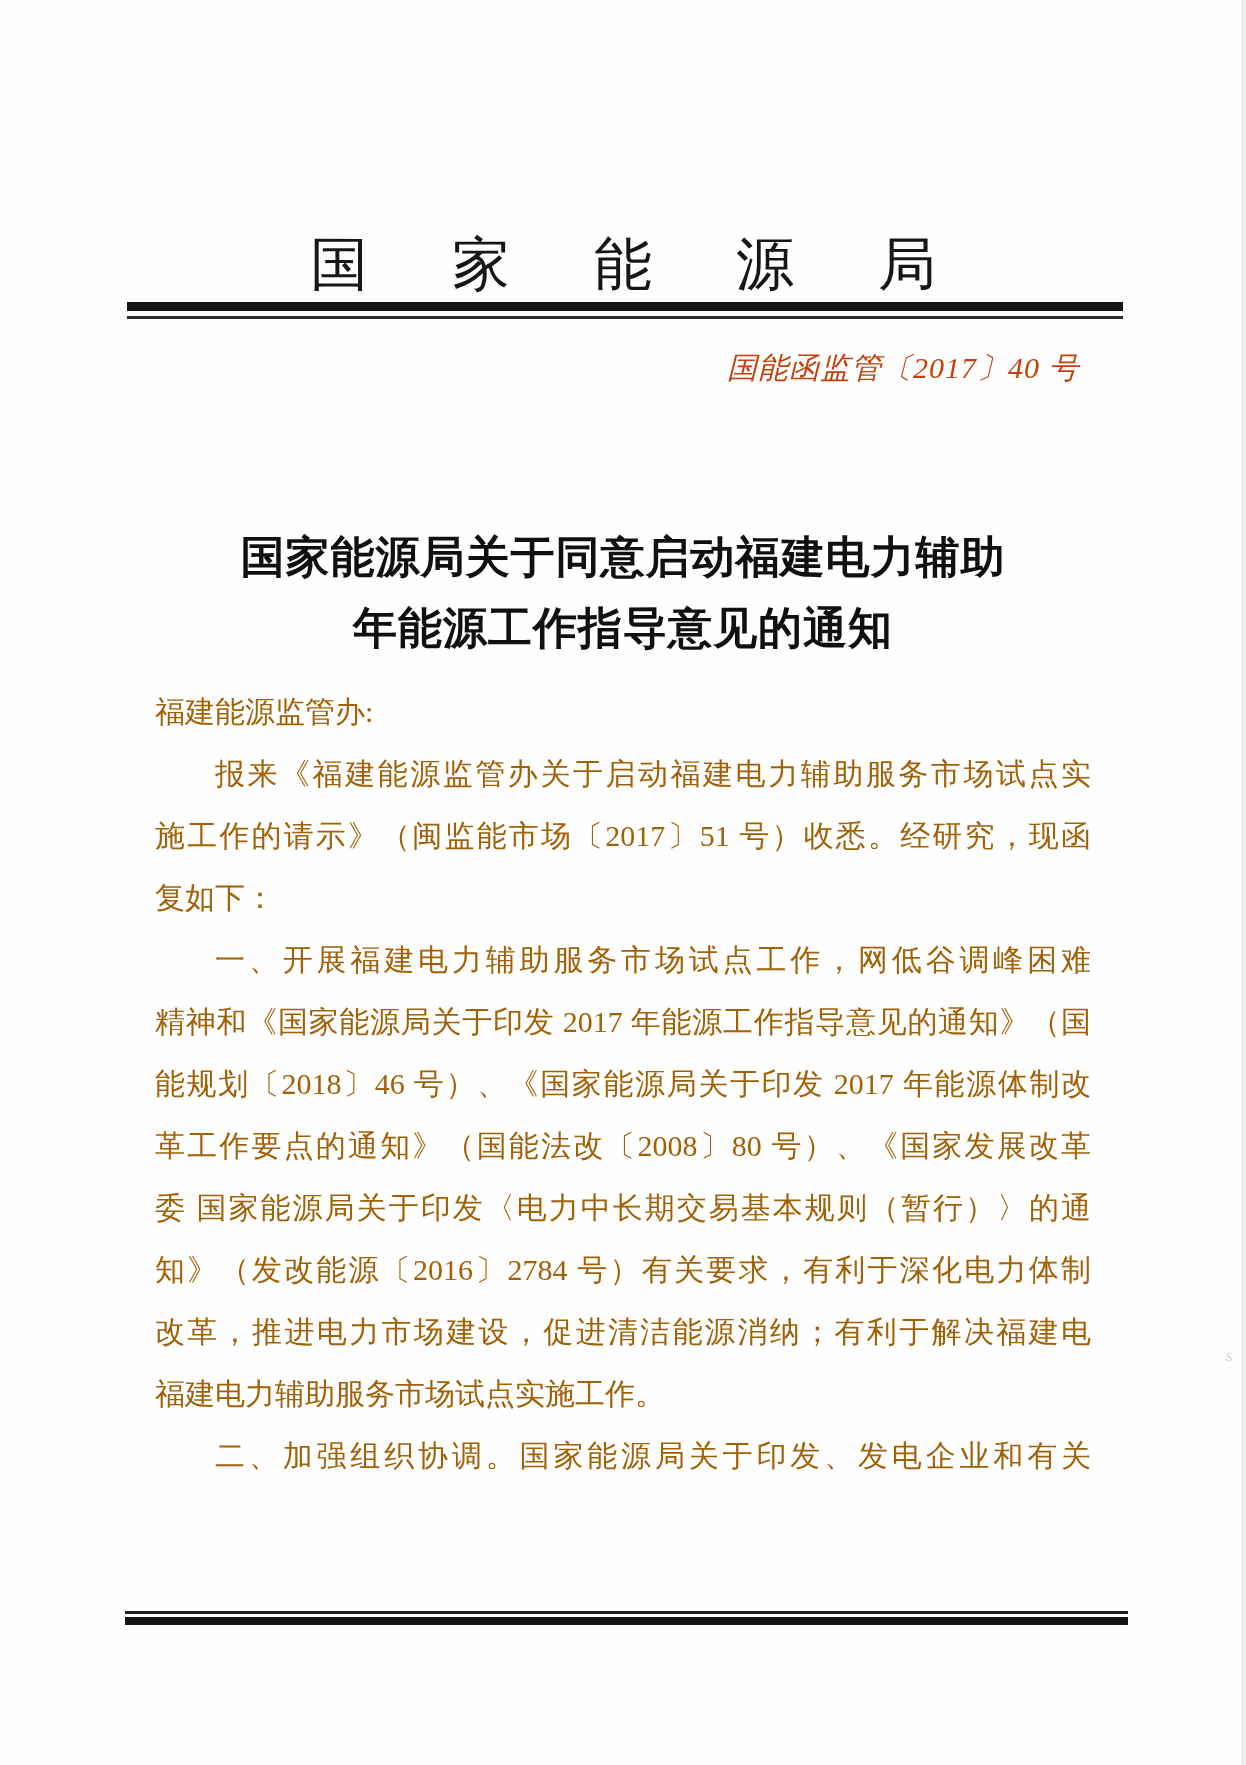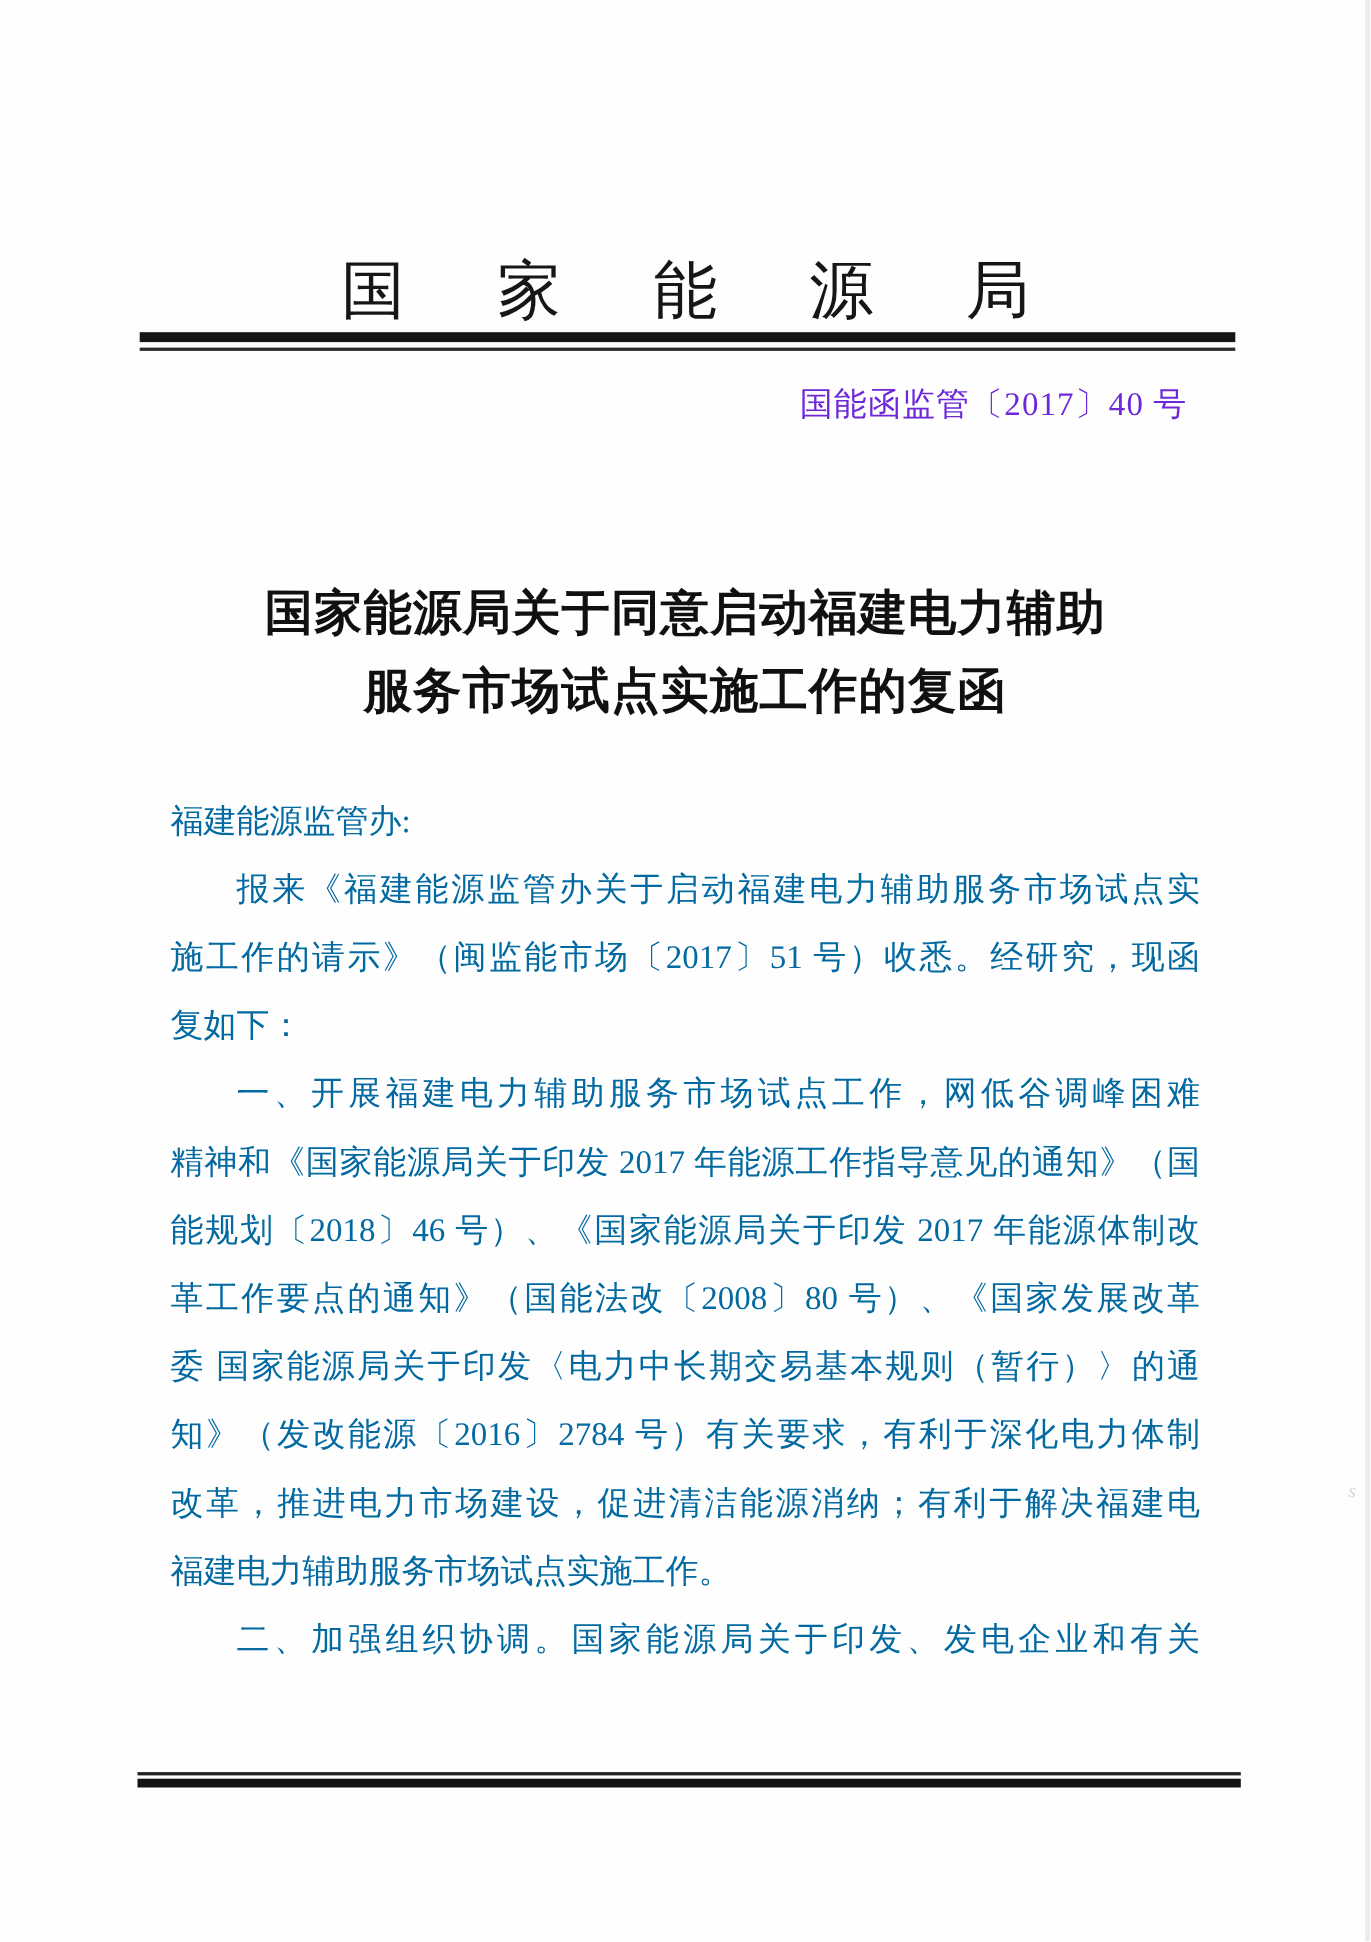--- a/index.html
+++ b/index.html
@@ -38,43 +38,44 @@
     border-top: 9px solid #161616;
     border-bottom: 3px solid #2b2b2b;
   }
   
   .doc-number {
     position: absolute;
     top: 350px; left: 727px;
     font-size: 30px;
     line-height: 36px;
     letter-spacing: 1px;
-    color: #6d28d9;
+    color: #c2410c;
     white-space: nowrap;
+    font-style: italic;
   }
   
   .title {
     position: absolute;
     top: 517px; left: 0; right: 0;
     margin: 5px;
     text-align: center;
     font-size: 44px;
     font-weight: bold;
     line-height: 71px;
     letter-spacing: 1px;
     color: #101010;
   }
   .title-line { display: block; white-space: nowrap; }
   
   .body {
     position: absolute;
-    top: 716px; left: 155px;
+    top: 681px; left: 155px;
     width: 936px;
     font-size: 30px;
-    color: #0369a1;
+    color: #a16207;
   }
   .line {
     height: 62px;
     line-height: 62px;
     white-space: nowrap;
   }
   .justify {
     text-align: justify;
     text-align-last: justify;
   }
@@ -110,21 +111,21 @@
   <div class="agency">
     <span>国家能源局</span>
   </div>
 
   <div class="rule-top"></div>
 
   <div class="doc-number">国能函监管〔2017〕40 号</div>
 
   <h1 class="title">
     <span class="title-line">国家能源局关于同意启动福建电力辅助</span>
-    <span class="title-line">服务市场试点实施工作的复函</span>
+    <span class="title-line">年能源工作指导意见的通知</span>
   </h1>
 
   <main class="body">
     <div class="line">福建能源监管办:</div>
     <div class="line indent justify">报来《福建能源监管办关于启动福建电力辅助服务市场试点实</div>
     <div class="line justify">施工作的请示》（闽监能市场〔2017〕51 号）收悉。经研究，现函</div>
     <div class="line">复如下：</div>
     <div class="line indent justify">一、开展福建电力辅助服务市场试点工作，网低谷调峰困难</div>
     <div class="line justify">精神和《国家能源局关于印发 2017 年能源工作指导意见的通知》（国</div>
     <div class="line justify">能规划〔2018〕46 号）、《国家能源局关于印发 2017 年能源体制改</div>

